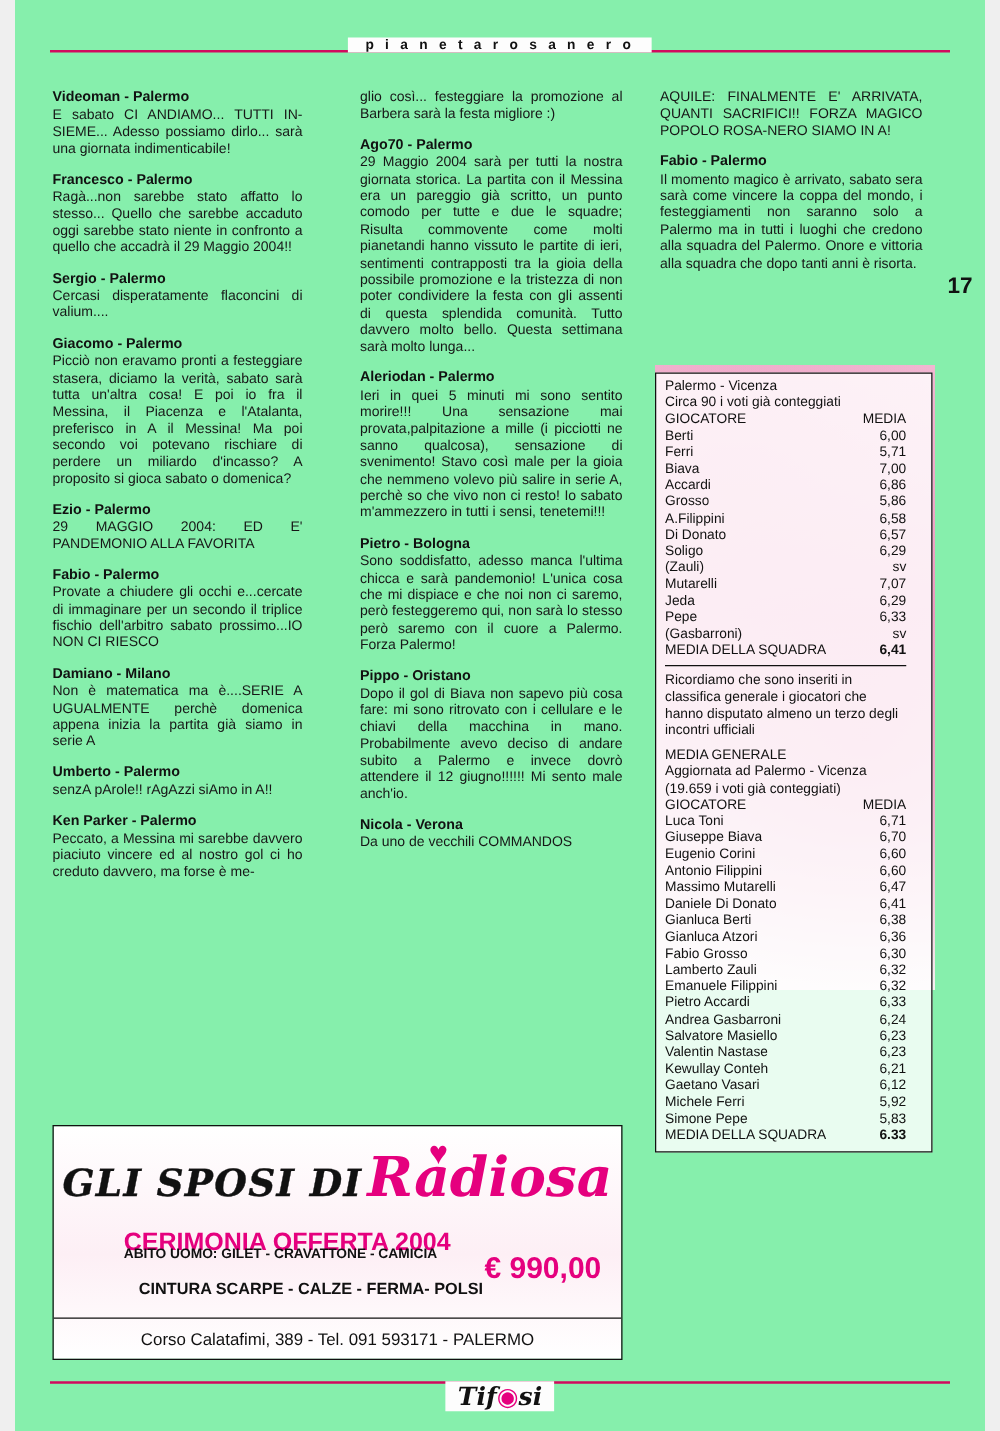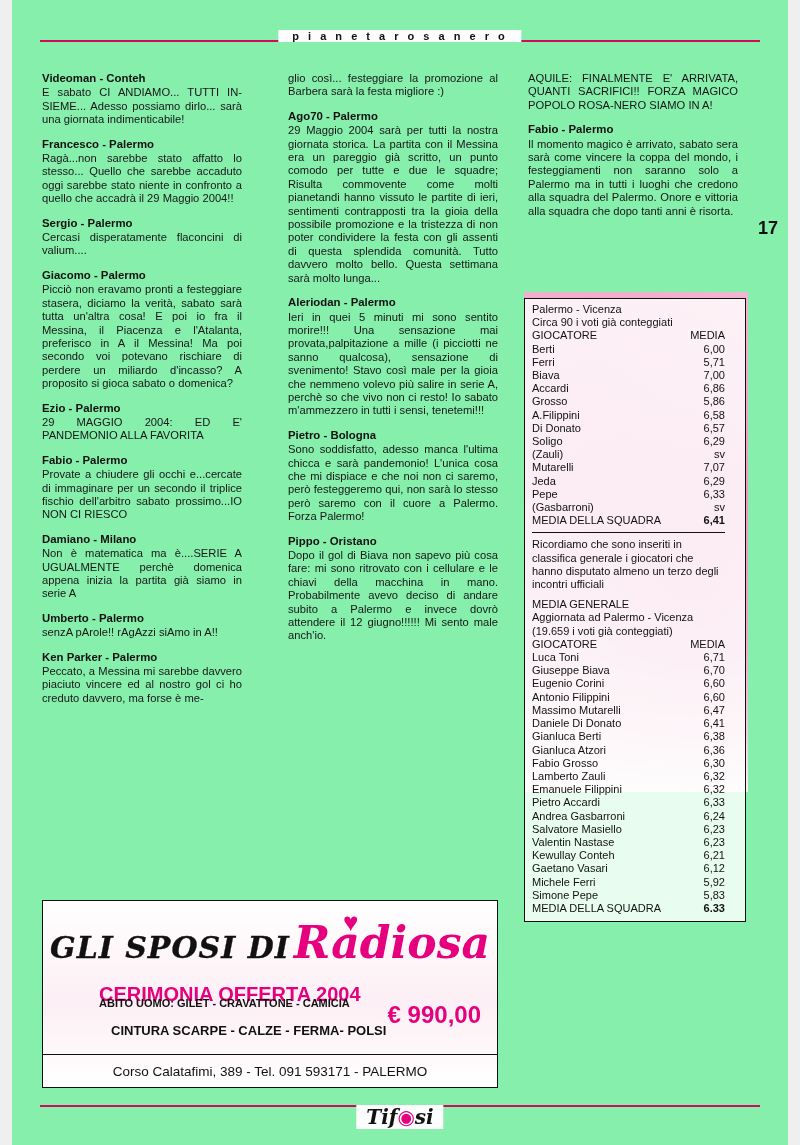--- a/index.html
+++ b/index.html
@@ -174,21 +174,21 @@
   <div class="pagenum">17</div>
 
   <div class="photo">
     <div class="ghost">&nbsp;</div>
     <div class="ghost2">&nbsp;</div>
     <div class="ghost3">&nbsp;</div>
   </div>
 
   <div class="col col1">
     <div class="entry">
-      <h4>Videoman - Conteh</h4>
+      <h4>Videoman - Palermo</h4>
       <p>E sabato CI ANDIAMO... TUTTI IN-SIEME... Adesso possiamo dirlo... sarà una giornata indimenticabile!</p>
     </div>
     <div class="entry">
       <h4>Francesco - Palermo</h4>
       <p>Ragà...non sarebbe stato affatto lo stesso... Quello che sarebbe accaduto oggi sarebbe stato niente in confronto a quello che accadrà il 29 Maggio 2004!!</p>
     </div>
     <div class="entry">
       <h4>Sergio - Palermo</h4>
       <p>Cercasi disperatamente flaconcini di valium....</p>
     </div>
@@ -228,20 +228,24 @@
       <h4>Aleriodan - Palermo</h4>
       <p>Ieri in quei 5 minuti mi sono sentito morire!!! Una sensazione mai provata,palpitazione a mille (i picciotti ne sanno qualcosa), sensazione di svenimento! Stavo così male per la gioia che nemmeno volevo più salire in serie A, perchè so che vivo non ci resto! Io sabato m'ammezzero in tutti i sensi, tenetemi!!!</p>
     </div>
     <div class="entry">
       <h4>Pietro - Bologna</h4>
       <p>Sono soddisfatto, adesso manca l'ultima chicca e sarà pandemonio! L'unica cosa che mi dispiace e che noi non ci saremo, però festeggeremo qui, non sarà lo stesso però saremo con il cuore a Palermo. Forza Palermo!</p>
     </div>
     <div class="entry">
       <h4>Pippo - Oristano</h4>
       <p>Dopo il gol di Biava non sapevo più cosa fare: mi sono ritrovato con i cellulare e le chiavi della macchina in mano. Probabilmente avevo deciso di andare subito a Palermo e invece dovrò attendere il 12 giugno!!!!!! Mi sento male anch'io.</p>
+    </div>
+    <div class="entry">
+      <h4>Nicola - Verona</h4>
+      <p>Da uno de vecchili COMMANDOS</p>
     </div>
   </div>
 
   <div class="col col3">
     <p class="plain">AQUILE: FINALMENTE E' ARRIVATA, QUANTI SACRIFICI!! FORZA MAGICO POPOLO ROSA-NERO SIAMO IN A!</p>
     <div class="entry">
       <h4>Fabio - Palermo</h4>
       <p>Il momento magico è arrivato, sabato sera sarà come vincere la coppa del mondo, i festeggiamenti non saranno solo a Palermo ma in tutti i luoghi che credono alla squadra del Palermo. Onore e vittoria alla squadra che dopo tanti anni è risorta.</p>
     </div>
   </div>

